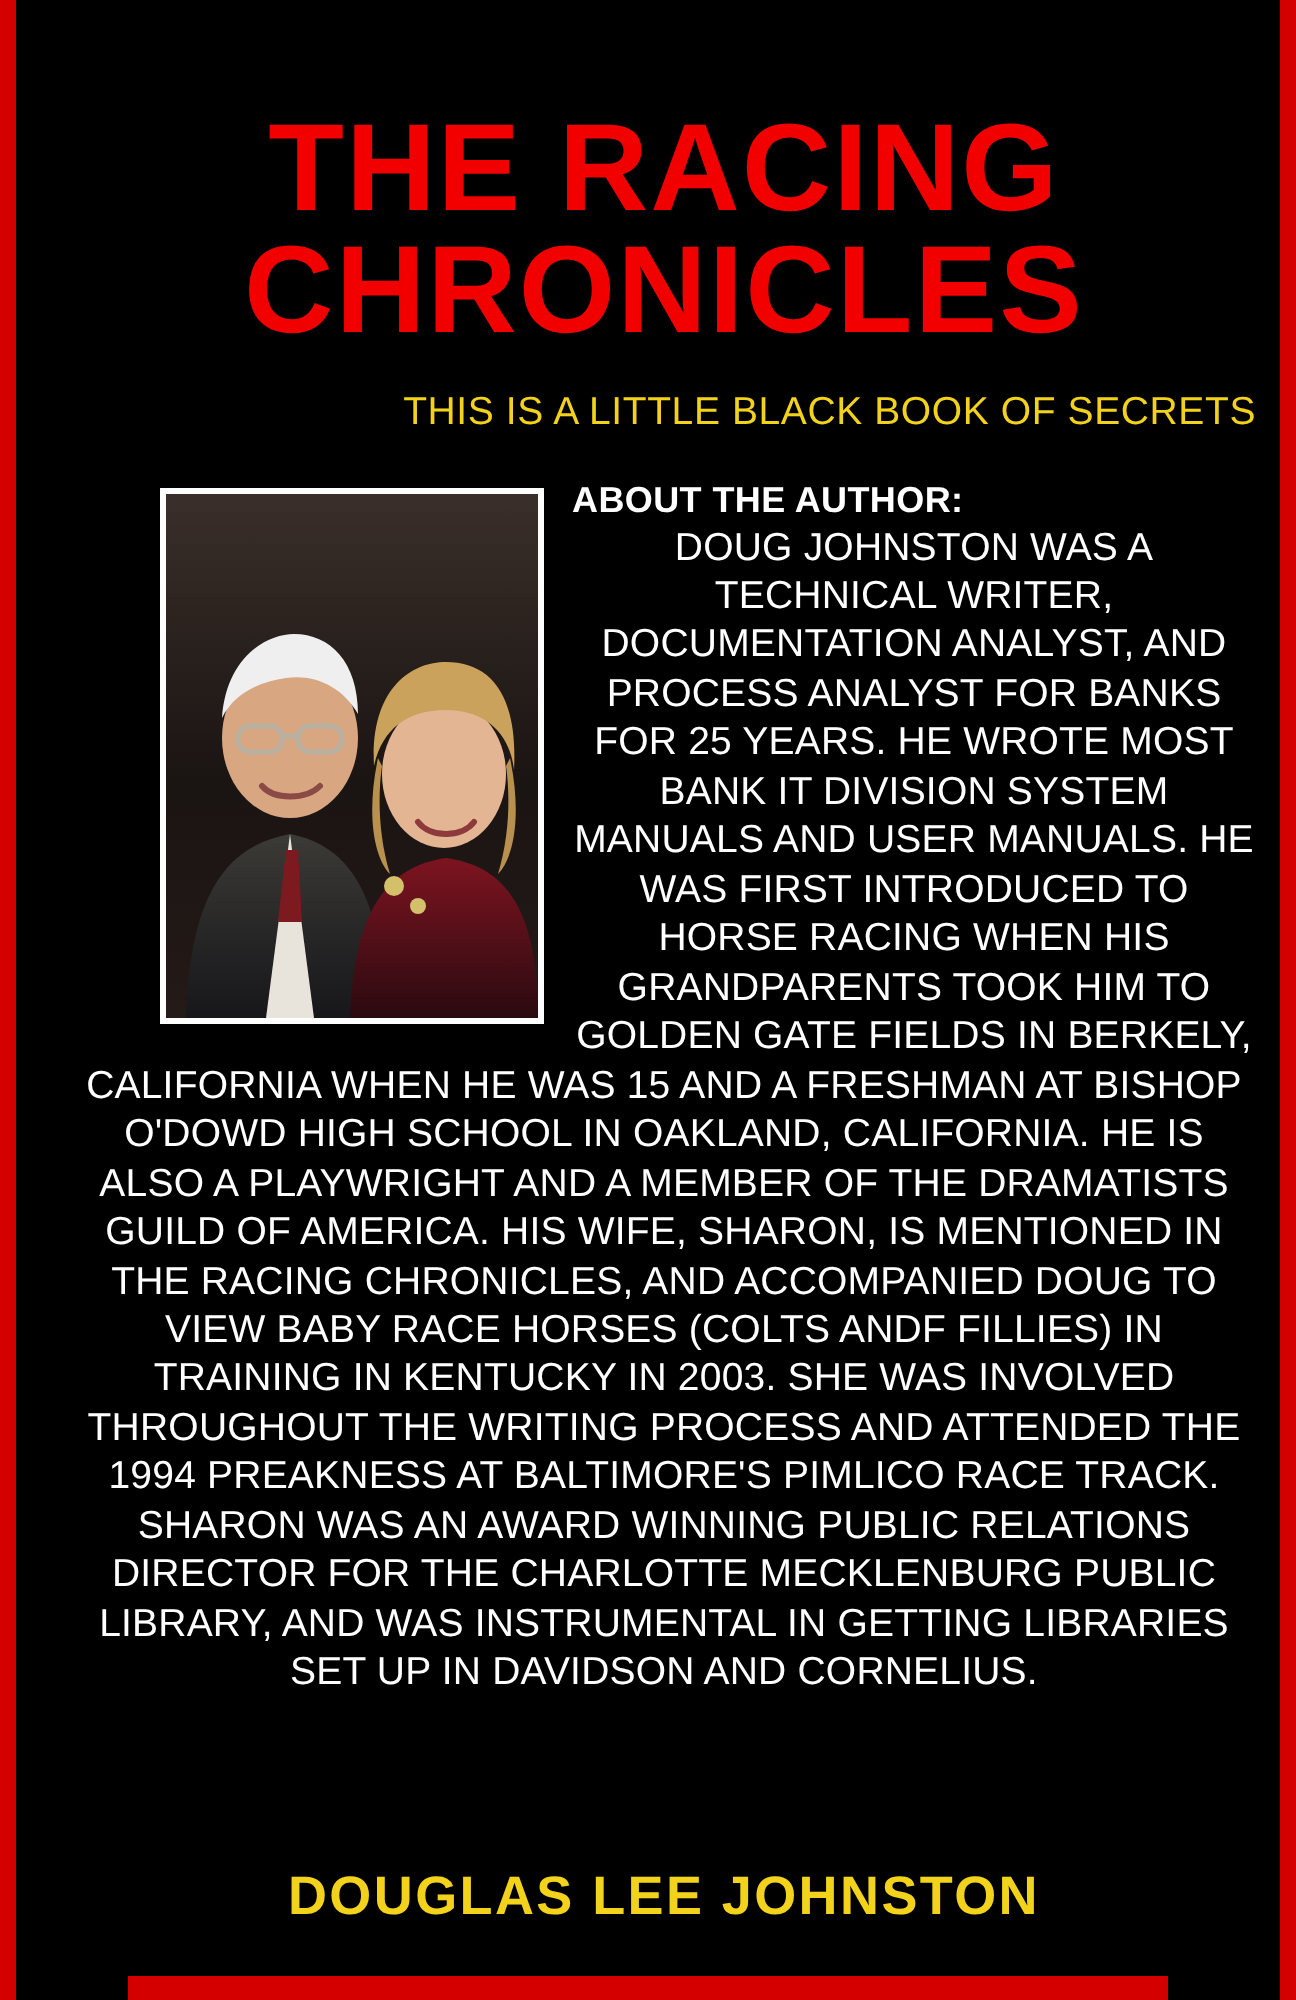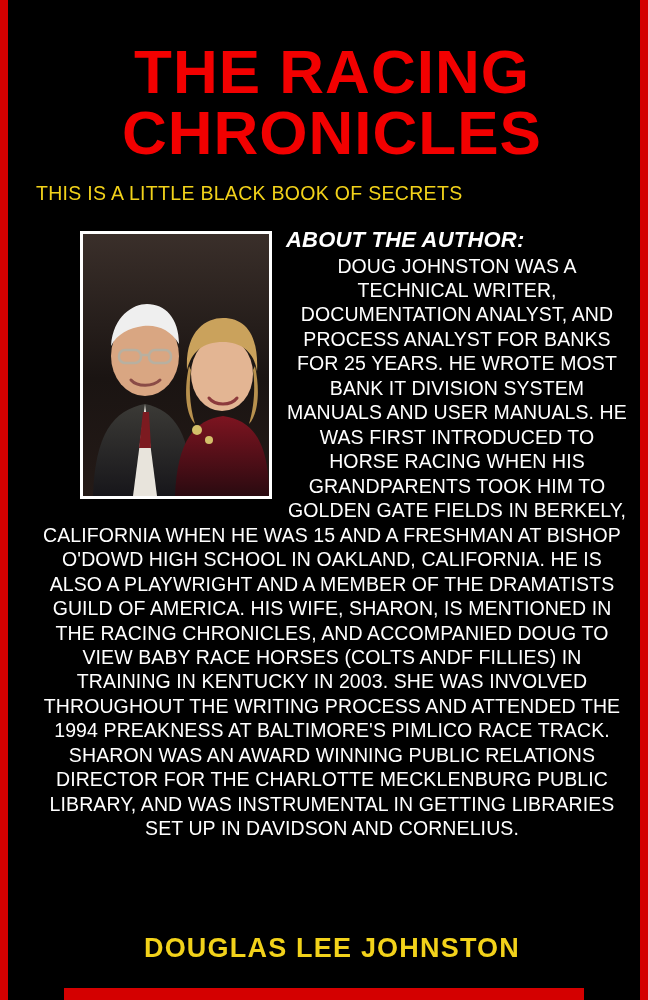--- a/index.html
+++ b/index.html
@@ -24,35 +24,35 @@
   }
   .inner {
     position: absolute;
     left: 0; top: 0;
     width: 648px;
     height: 1000px;
     box-sizing: border-box;
     padding: 0 28px;
   }
   .title {
-    margin: 0;
+    margin: 13px;
     padding-top: 42px;
     color: #f20000;
     font-size: 62px;
     line-height: 0.98;
     font-weight: bold;
     letter-spacing: 1px;
     text-align: center;
     font-family: "Liberation Sans", sans-serif;
   }
   .title .line1 { display: block; }
   .title .line2 { display: block; }
   .subtitle1 {
     margin: 18px 0 0 0;
-    text-align: left;
+    text-align: right;
     color: #f2d21a;
     font-size: 19.5px;
     letter-spacing: 0.3px;
   }
   .subtitle2 {
     margin: 4px 0 0 0;
     text-align: center;
     color: #e8a33a;
     font-size: 17.5px;
     letter-spacing: 0.3px;
@@ -68,25 +68,24 @@
     margin: 4px 14px 6px 44px;
     border: 3px solid #ffffff;
     box-sizing: border-box;
     background: linear-gradient(#2b2320, #120d0c);
     overflow: hidden;
     position: relative;
   }
   .photo svg { display: block; }
   .about-head {
     color: #ffffff;
-    font-size: 22px;
+    font-size: 18px;
     font-weight: bold;
     letter-spacing: 0.2px;
     margin: 0 0 1px 0;
-    font-style: italic;
   }
   .about-text {
     color: #ffffff;
     font-size: 19.5px;
     line-height: 1.255;
     letter-spacing: 0.1px;
     margin: 0;
     text-align: center;
   }
   .clear { clear: both; }

